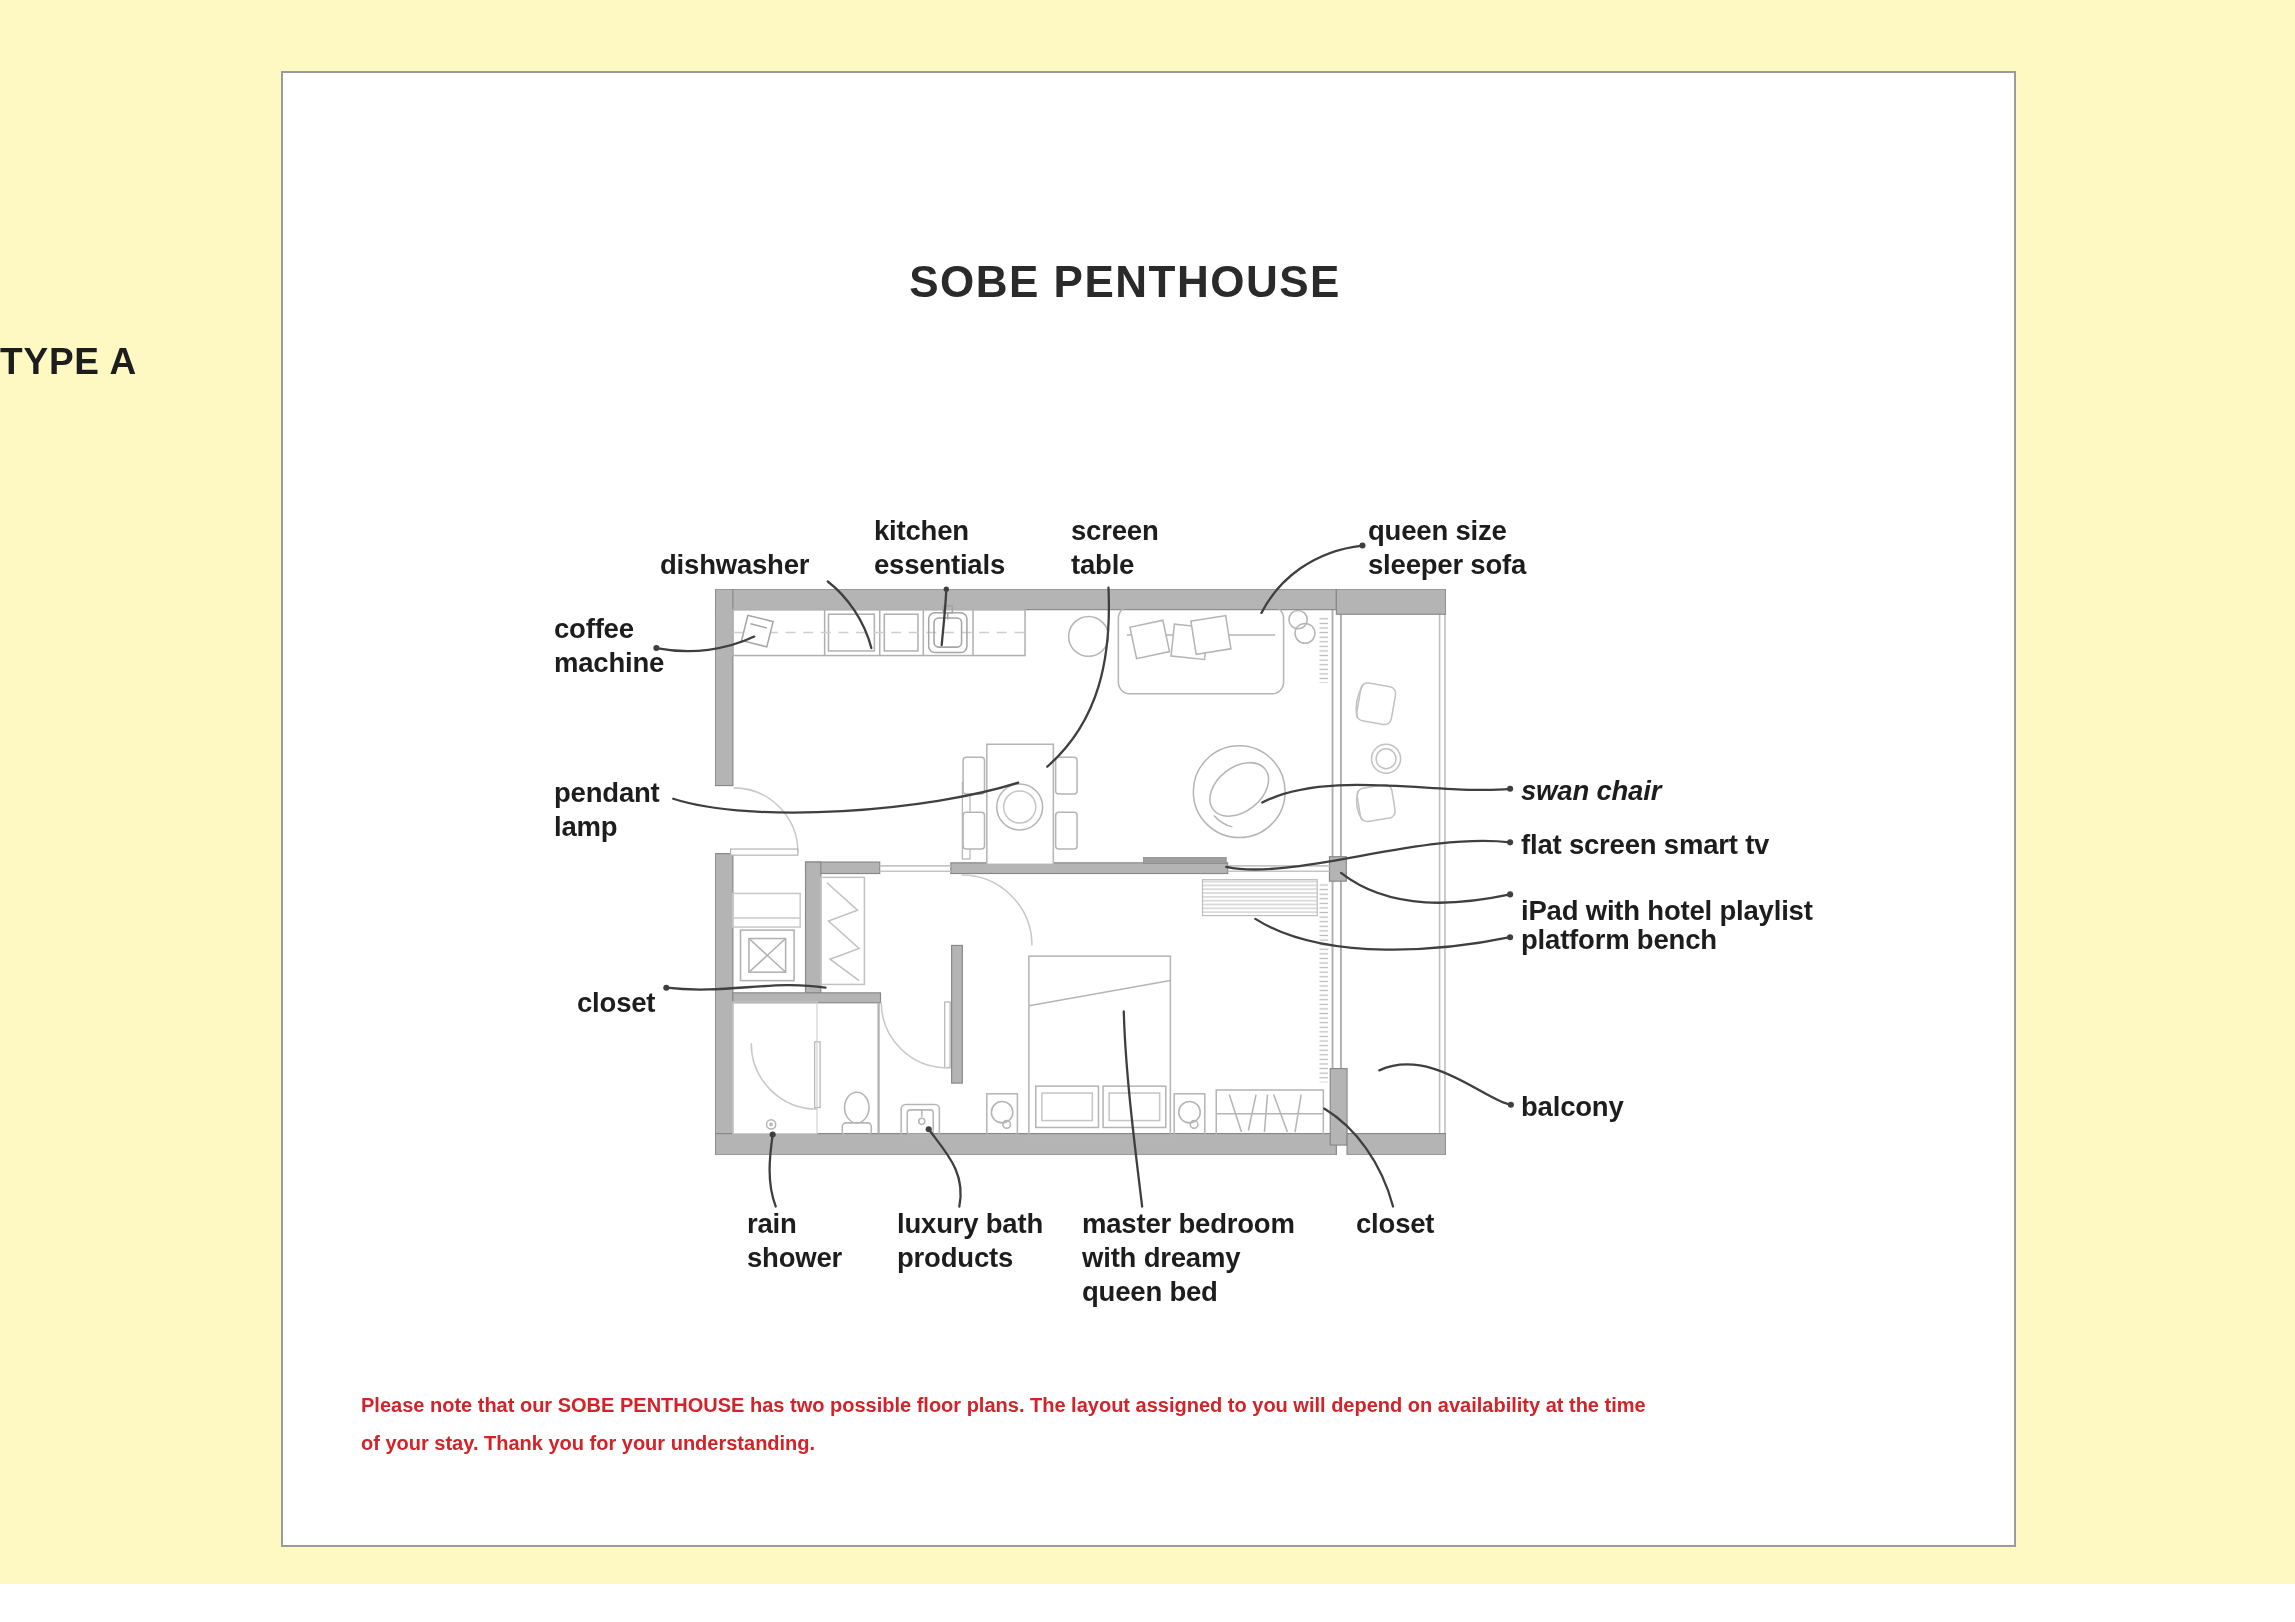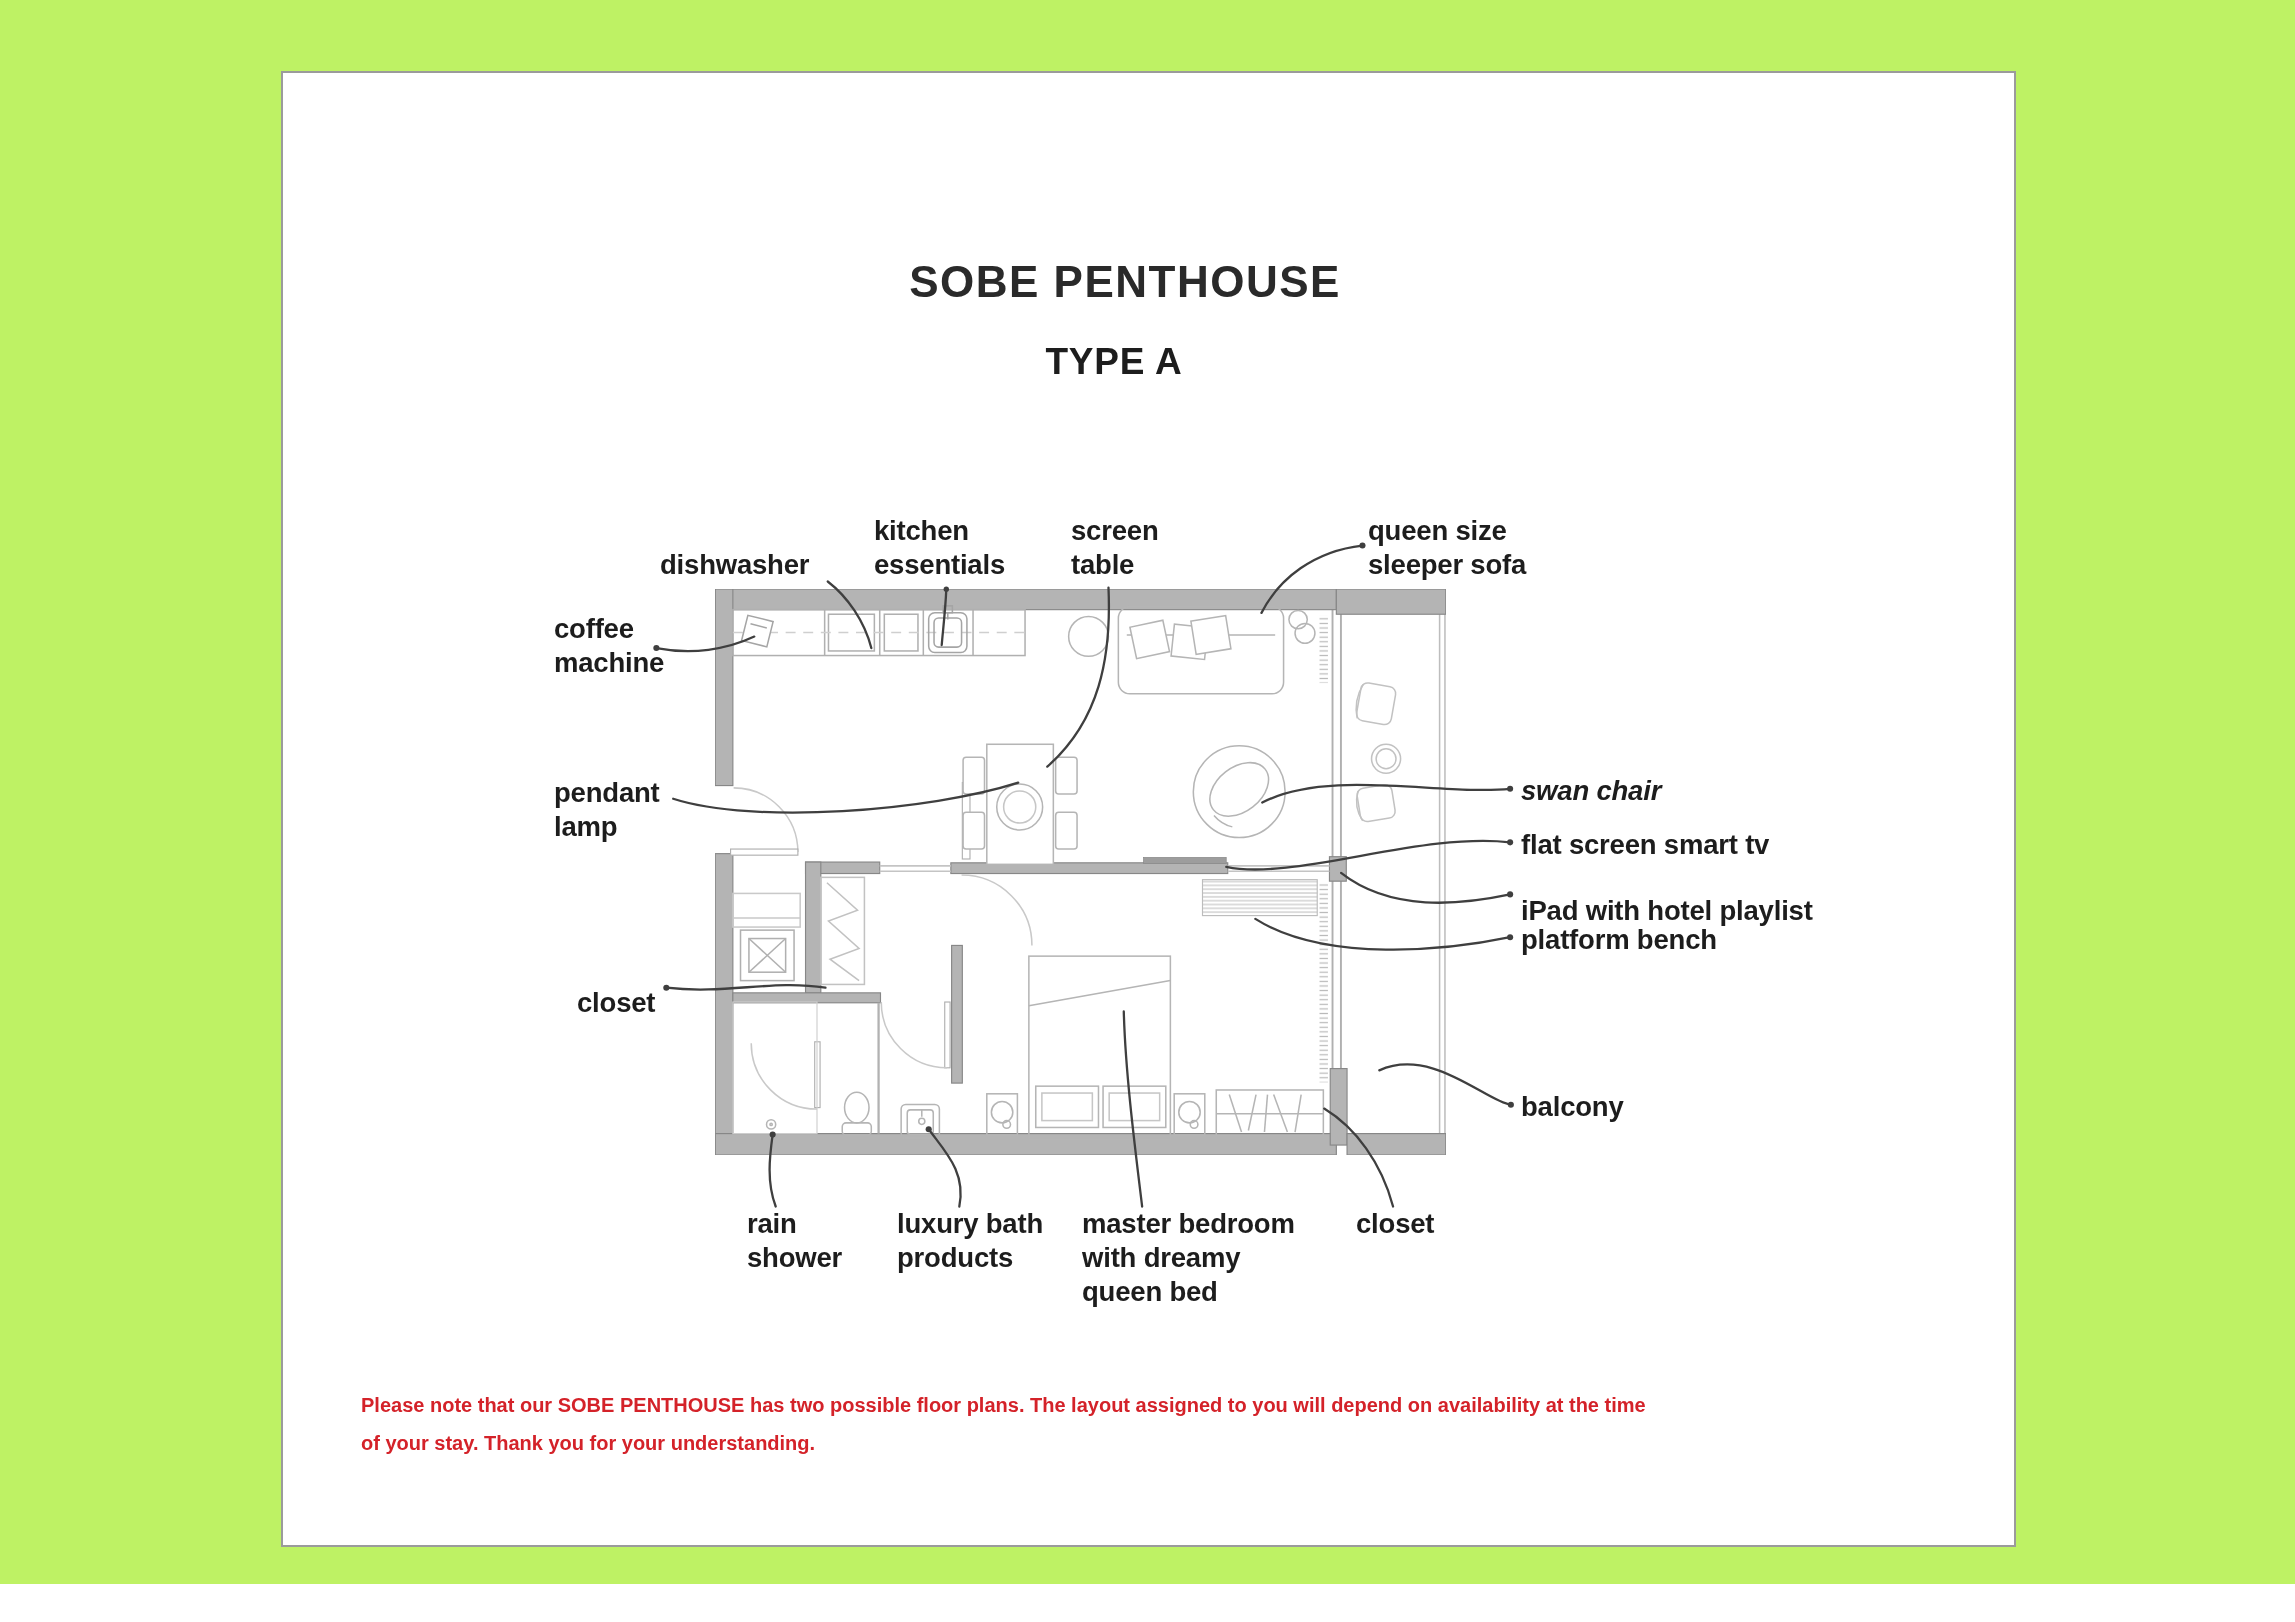--- a/index.html
+++ b/index.html
@@ -1,22 +1,22 @@
 <!DOCTYPE html>
 <html style="font-size:12.2px"><head>
 <meta charset="utf-8">
 <style>
   html,body{margin:0;padding:0;background:#ffffff;}
-  #page{position:relative;width:2295px;height:1584px;background:#bef264;overflow:hidden;
+  #page{position:relative;width:2295px;height:1584px;background:#fef9c3;overflow:hidden;
         font-family:"Liberation Sans","DejaVu Sans",sans-serif;color:#1d1d1d;}
   #frame{position:absolute;left:281px;top:71px;width:1735px;height:1476px;
          border:2.3px solid #9b9b9b;box-sizing:border-box;background:#ffffff;}
   .title{position:absolute;left:0;top:257px;width:2250px;text-align:center;
          font-size:44px;font-weight:700;letter-spacing:1.5px;color:#2a2a2a;}
-  .subtitle{position:absolute;left:0;top:341px;width:2228px;text-align:center;
+  .subtitle{position:absolute;left:0;top:341px;width:2228px;text-align:left;
          font-size:37px;font-weight:700;letter-spacing:0.8px;color:#1d1d1d;}
   .lbl{position:absolute;font-size:27.5px;line-height:34px;font-weight:700;
        letter-spacing:-0.2px;white-space:pre-line;color:#1d1d1d;}
   #lbl-dishwasher{left:660px;top:548px;}
   #lbl-kitchen{left:874px;top:514px;}
   #lbl-dining{left:1071px;top:514px;}
   #lbl-queen{left:1368px;top:514px;}
   #lbl-coffee{left:554px;top:612px;}
   #lbl-pendant{left:554px;top:776px;}
   #lbl-swan{left:1521px;top:774px;font-style:italic;}

